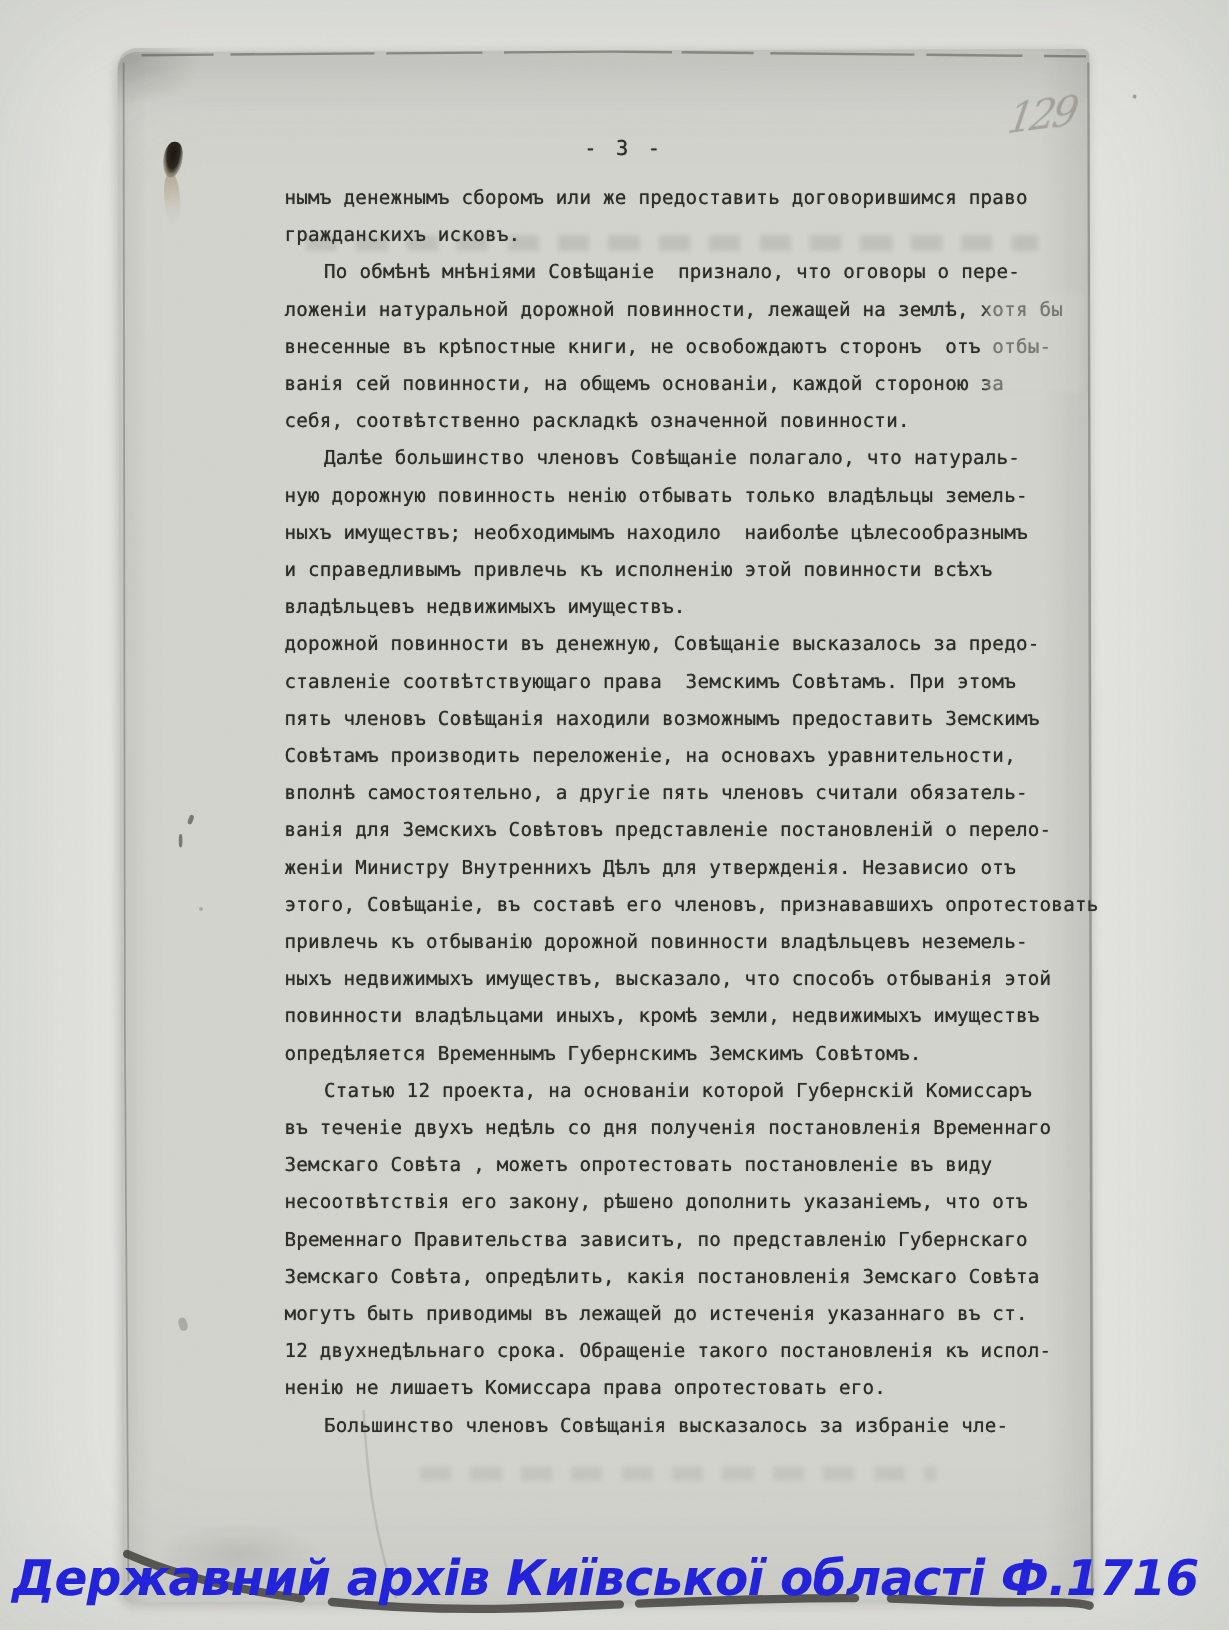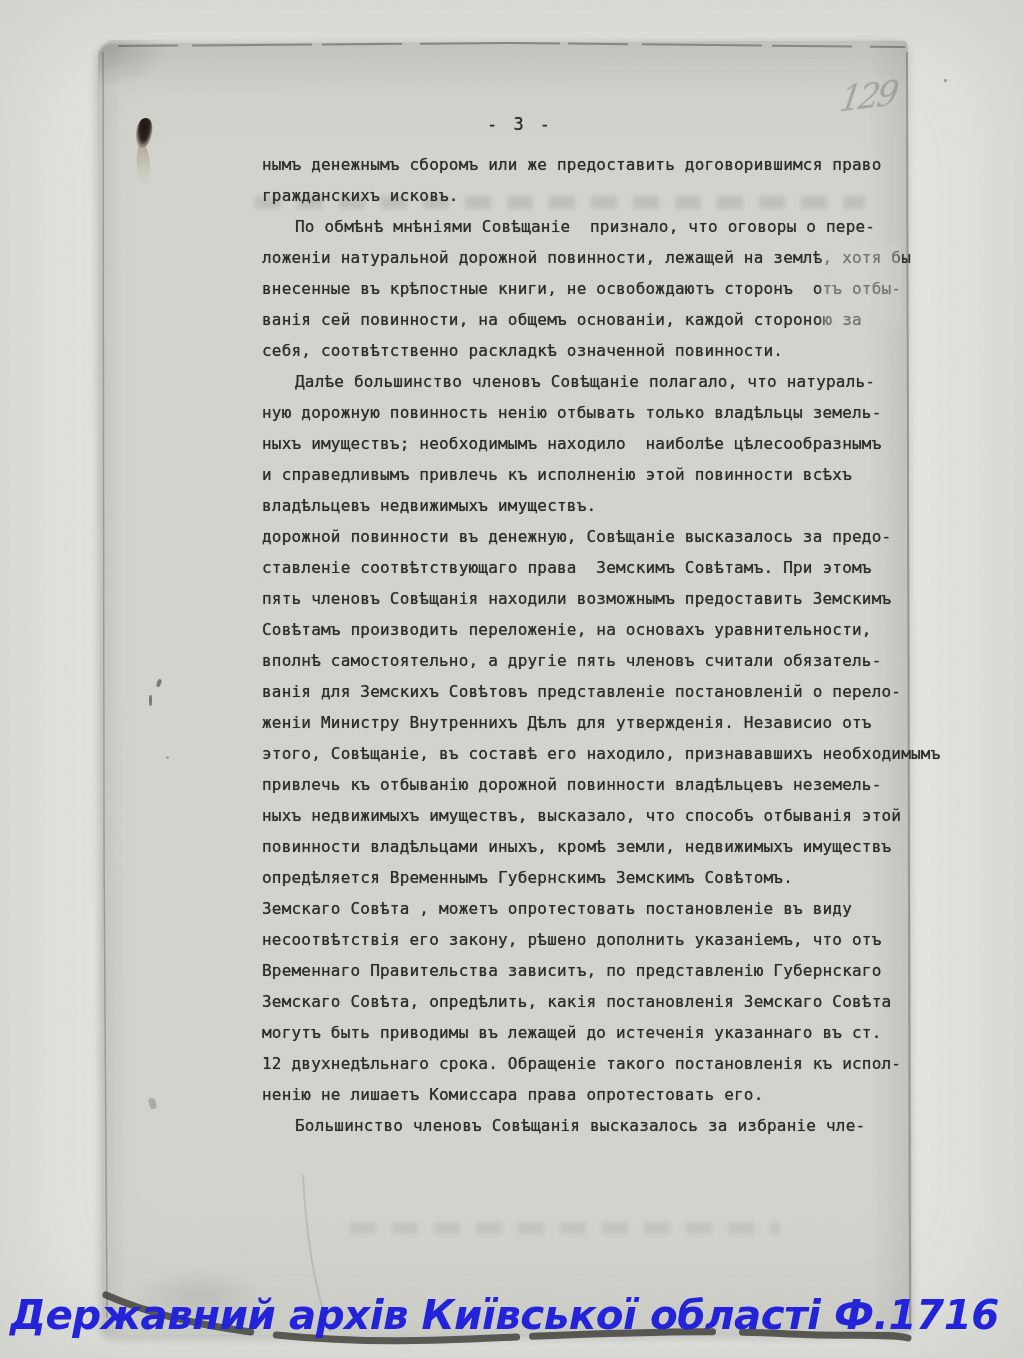--- a/index.html
+++ b/index.html
@@ -35,21 +35,20 @@
     background:radial-gradient(ellipse at 20% 20%,rgba(0,0,0,.14),rgba(0,0,0,0) 70%);
     border-radius:16px 0 0 0;
   }
   
   .doc-body{position:absolute;left:237px;top:149px;z-index:3;}
   .line{
     height:31px;line-height:31px;white-space:pre;
     font-size:16px;letter-spacing:.2px;
     color:var(--ink,#2d2b27);
     text-shadow:0 0 .7px rgba(45,42,38,.85);
-    margin-left:25px;
   }
   .line.indent{padding-left:33px;}
   .page-number{
     position:absolute;left:455px;top:114px;width:130px;text-align:center;z-index:3;
     font-size:17px;letter-spacing:3px;color:var(--ink,#2d2b27);
     text-shadow:0 0 .7px rgba(45,42,38,.85);
   }
   
   .handwritten{
     position:absolute;left:840px;top:76px;z-index:3;
@@ -137,25 +136,27 @@
     <div class="line">ныхъ имуществъ; необходимымъ находило  наиболѣе цѣлесообразнымъ</div>
     <div class="line">и справедливымъ привлечь къ исполненію этой повинности всѣхъ</div>
     <div class="line">владѣльцевъ недвижимыхъ имуществъ.</div>
     <div class="line">дорожной повинности въ денежную, Совѣщаніе высказалось за предо-</div>
     <div class="line">ставленіе соотвѣтствующаго права  Земскимъ Совѣтамъ. При этомъ</div>
     <div class="line">пять членовъ Совѣщанія находили возможнымъ предоставить Земскимъ</div>
     <div class="line">Совѣтамъ производить переложеніе, на основахъ уравнительности,</div>
     <div class="line">вполнѣ самостоятельно, а другіе пять членовъ считали обязатель-</div>
     <div class="line">ванія для Земскихъ Совѣтовъ представленіе постановленій о перело-</div>
     <div class="line">женіи Министру Внутреннихъ Дѣлъ для утвержденія. Независио отъ</div>
-    <div class="line">этого, Совѣщаніе, въ составѣ его находило, признававшихъ необходимымъ</div>
+    <div class="line">этого, Совѣщаніе, въ составѣ его членовъ, признававшихъ опротестовать</div>
     <div class="line">привлечь къ отбыванію дорожной повинности владѣльцевъ неземель-</div>
     <div class="line">ныхъ недвижимыхъ имуществъ, высказало, что способъ отбыванія этой</div>
     <div class="line">повинности владѣльцами иныхъ, кромѣ земли, недвижимыхъ имуществъ</div>
     <div class="line">опредѣляется Временнымъ Губернскимъ Земскимъ Совѣтомъ.</div>
+    <div class="line indent">Статью 12 проекта, на основаніи которой Губернскій Комиссаръ</div>
+    <div class="line">въ теченіе двухъ недѣль со дня полученія постановленія Временнаго</div>
     <div class="line">Земскаго Совѣта , можетъ опротестовать постановленіе въ виду</div>
     <div class="line">несоотвѣтствія его закону, рѣшено дополнить указаніемъ, что отъ</div>
     <div class="line">Временнаго Правительства зависитъ, по представленію Губернскаго</div>
     <div class="line">Земскаго Совѣта, опредѣлить, какія постановленія Земскаго Совѣта</div>
     <div class="line">могутъ быть приводимы въ лежащей до истеченія указаннаго въ ст.</div>
     <div class="line">12 двухнедѣльнаго срока. Обращеніе такого постановленія къ испол-</div>
     <div class="line">ненію не лишаетъ Комиссара права опротестовать его.</div>
     <div class="line indent">Большинство членовъ Совѣщанія высказалось за избраніе чле-</div>
   </div>
 

